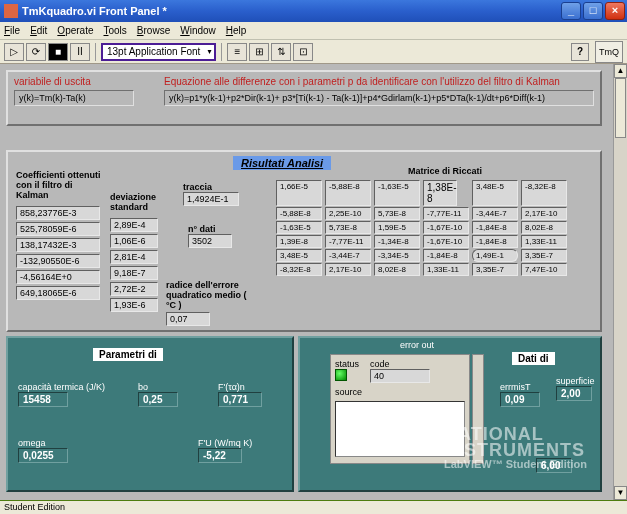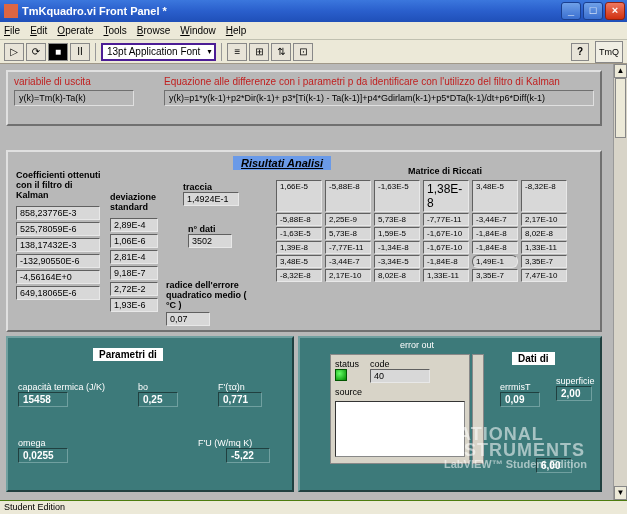--- a/index.html
+++ b/index.html
@@ -304,25 +304,25 @@
     <div style="position:absolute; top:128px; left:158px; width:92px;">
       <div class="small-bold" style="white-space:normal; line-height:10px;">radice dell'errore quadratico medio ( °C )</div>
       <div class="num-box" style="width:44px; margin-top:2px;">0,07</div>
     </div>
 
     <div style="position:absolute; top:14px; left:400px;" class="small-bold">Matrice di Riccati</div>
     <div id="riccati-grid" class="matrix-grid" style="position:absolute; top:28px; left:268px;">
         <div class="num-box" style="width: 46px; font-size: 8px;">1,66E-5</div>
         <div class="num-box" style="width: 46px; font-size: 8px;">-5,88E-8</div>
         <div class="num-box" style="width: 46px; font-size: 8px;">-1,63E-5</div>
-        <div class="num-box" style="width: 46px; font-size: 12px;">1,38E-8</div>
+        <div class="num-box" style="width: 34px; font-size: 10px;">1,38E-8</div>
         <div class="num-box" style="width: 46px; font-size: 8px;">3,48E-5</div>
         <div class="num-box" style="width: 46px; font-size: 8px;">-8,32E-8</div>
         <div class="num-box" style="width: 46px; font-size: 8px;">-5,88E-8</div>
-        <div class="num-box" style="width: 46px; font-size: 8px;">2,25E-9</div>
+        <div class="num-box" style="width: 46px; font-size: 8px;">2,25E-10</div>
         <div class="num-box" style="width: 46px; font-size: 8px;">5,73E-8</div>
         <div class="num-box" style="width: 46px; font-size: 8px;">-7,77E-11</div>
         <div class="num-box" style="width: 46px; font-size: 8px;">-3,44E-7</div>
         <div class="num-box" style="width: 46px; font-size: 8px;">2,17E-10</div>
         <div class="num-box" style="width: 46px; font-size: 8px;">-1,63E-5</div>
         <div class="num-box" style="width: 46px; font-size: 8px;">5,73E-8</div>
         <div class="num-box" style="width: 46px; font-size: 8px;">1,59E-5</div>
         <div class="num-box" style="width: 46px; font-size: 8px;">-1,67E-10</div>
         <div class="num-box" style="width: 46px; font-size: 8px;">-1,84E-8</div>
         <div class="num-box" style="width: 46px; font-size: 8px;">8,02E-8</div>
@@ -362,21 +362,21 @@
     <div style="position:absolute; top:44px; left:210px;">
       <div class="small-label-w">F'(τα)n</div>
       <div class="num-box-dark" style="width:44px;">0,771</div>
     </div>
     <div style="position:absolute; top:100px; left:10px;">
       <div class="small-label-w">omega</div>
       <div class="num-box-dark" style="width:50px;">0,0255</div>
     </div>
     <div style="position:absolute; top:100px; left:190px;">
       <div class="small-label-w">F'U (W/mq K)</div>
-      <div class="num-box-dark" style="width:44px;margin-left:28px;">-5,22</div>
+      <div class="num-box-dark" style="width:44px;">-5,22</div>
     </div>
   </div>
 
   <div class="teal-panel" style="top:272px; left:298px; width:304px; height:156px;">
 
     <div style="position:absolute; top:2px; left:100px;" class="small-label-w">error out</div>
     <div class="status-box" style="position:absolute; top:16px; left:30px; width:140px; height:110px; background:#D8D4C8;">
       <div style="display:flex; gap:8px; padding:2px;">
         <div>
           <div class="small-label">status</div>

